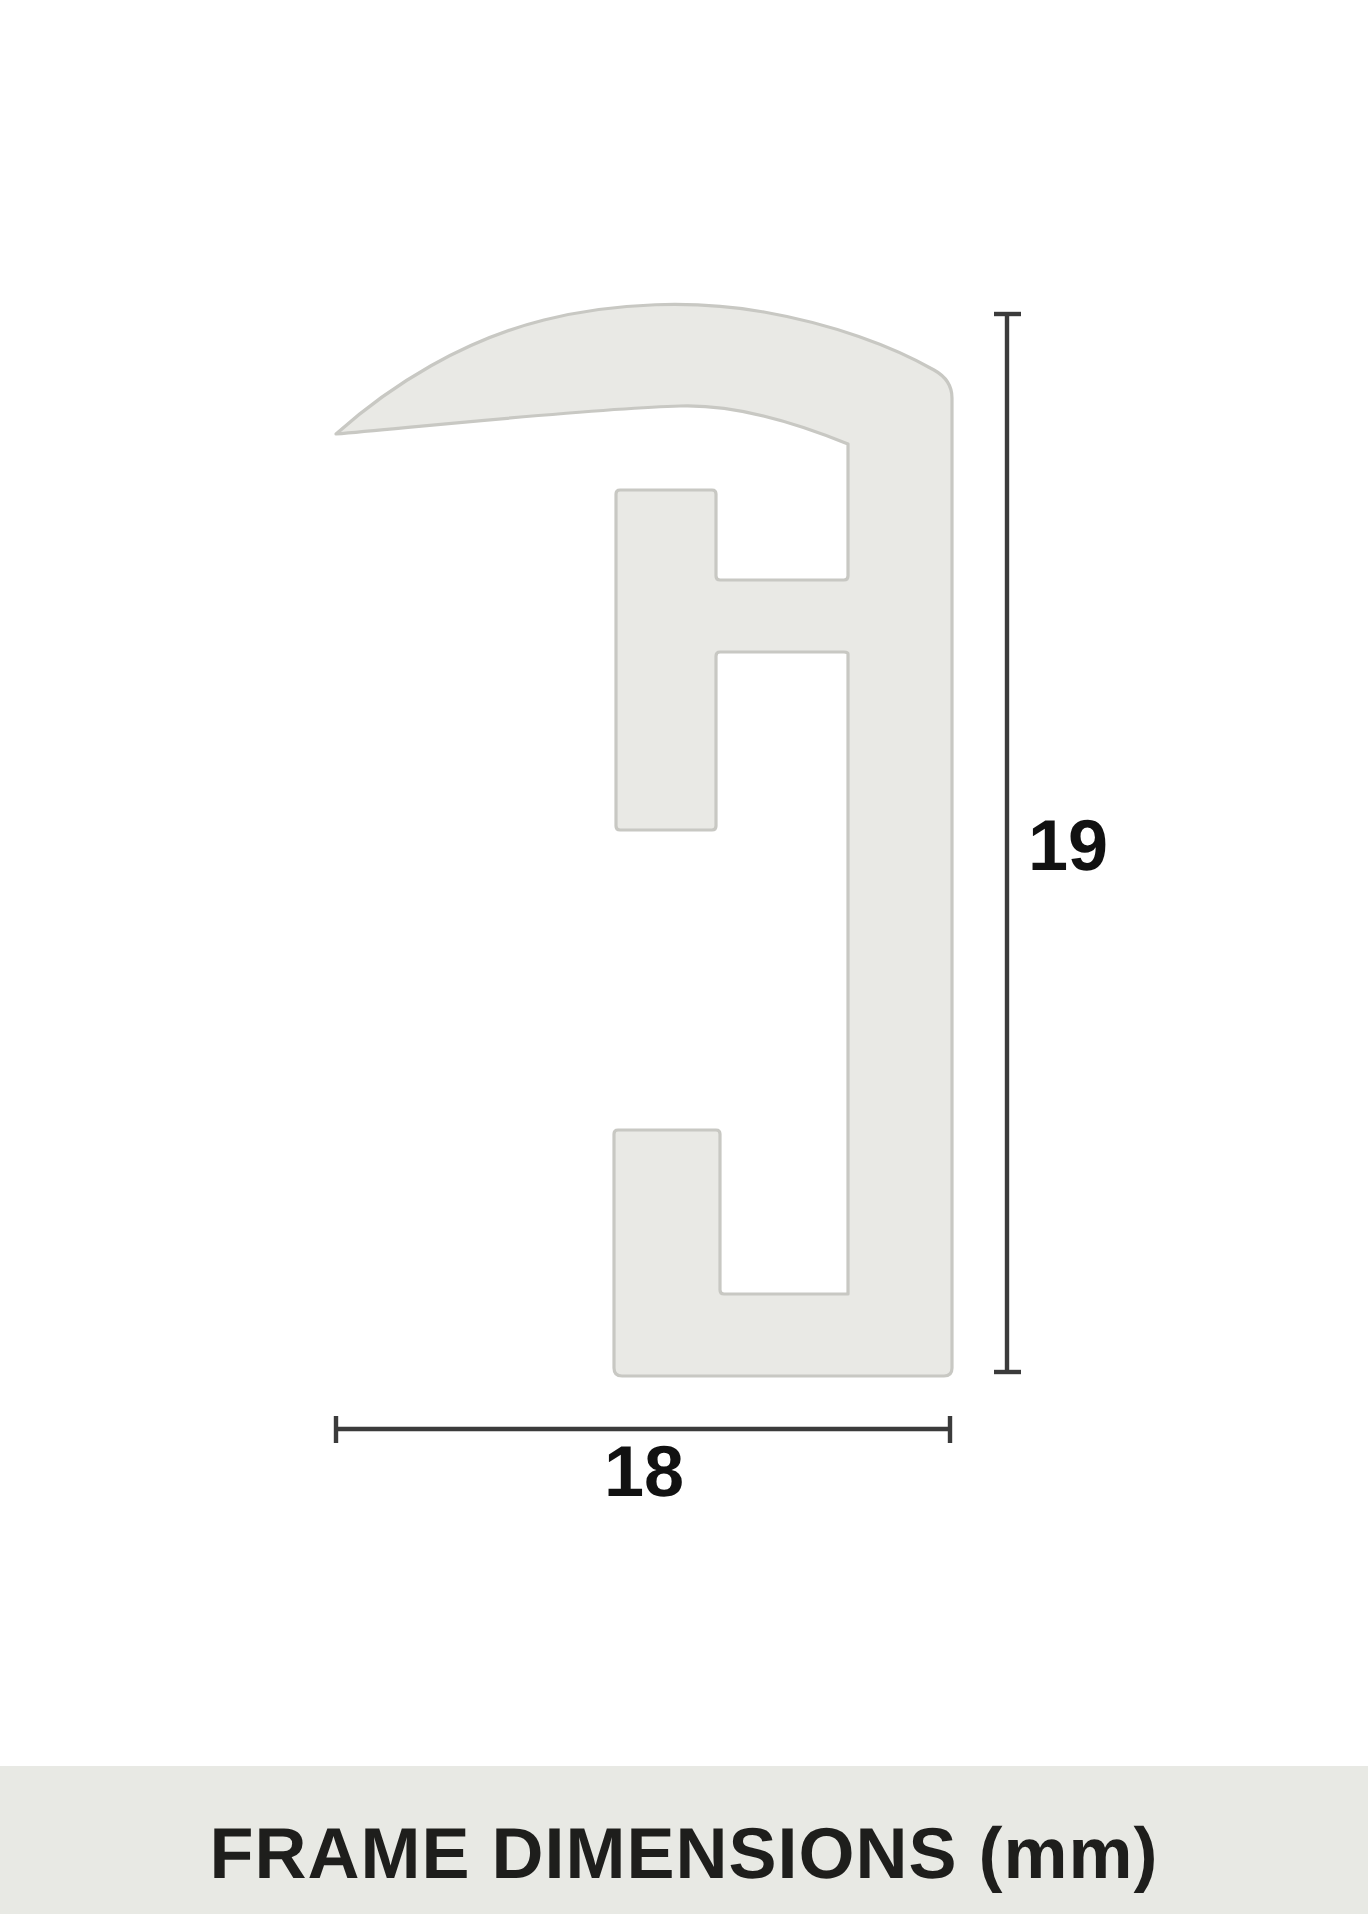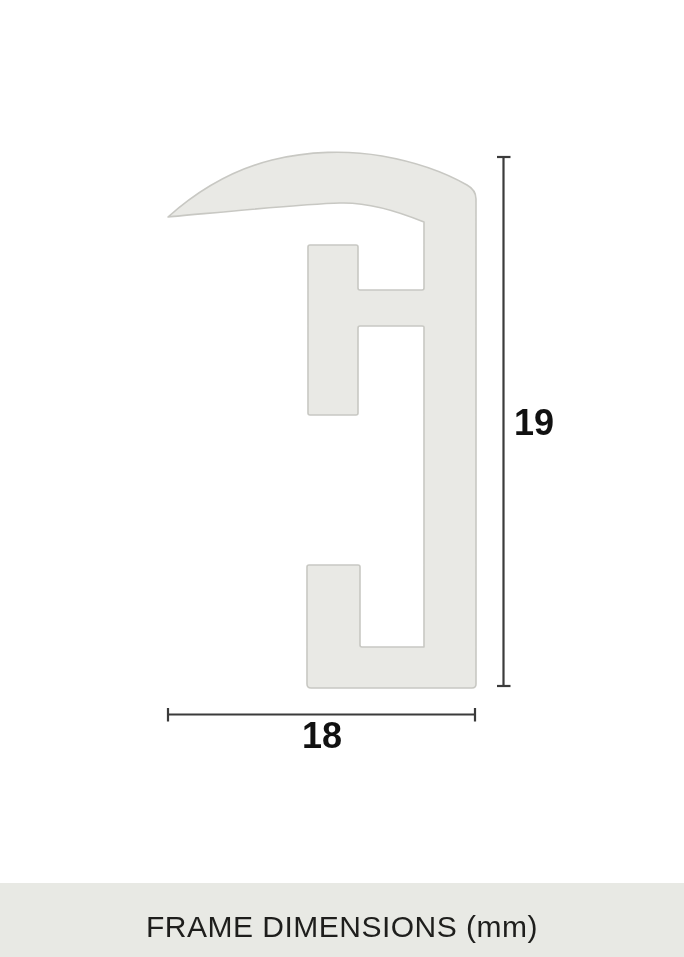--- a/index.html
+++ b/index.html
@@ -44,22 +44,22 @@
   .dim-label.v{left:514px;top:405px;}
   .dim-label.h{left:322px;top:718px;transform:translateX(-50%);}
   .footer{
     position:absolute;left:0;bottom:0;width:684px;height:74px;
     background:var(--footer-background);
     display:flex;align-items:center;justify-content:center;
     padding-top:14px;box-sizing:border-box;
   }
   .footer span{
     color:var(--footer-text);
-    font-size:30px;
-    font-weight:400;
+    font-size:36px;
+    font-weight:700;
     letter-spacing:0.5px;
     white-space:nowrap;
   }
 </style>
 </head>
 <body>
 
 <div class="page">
 
   <div class="drawing-area">

